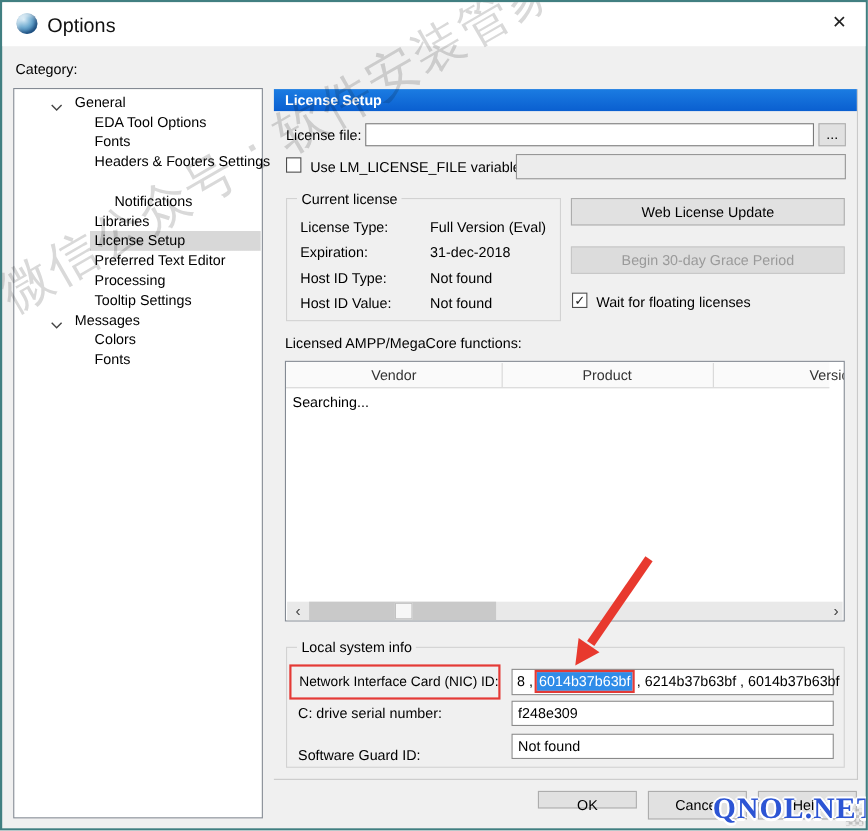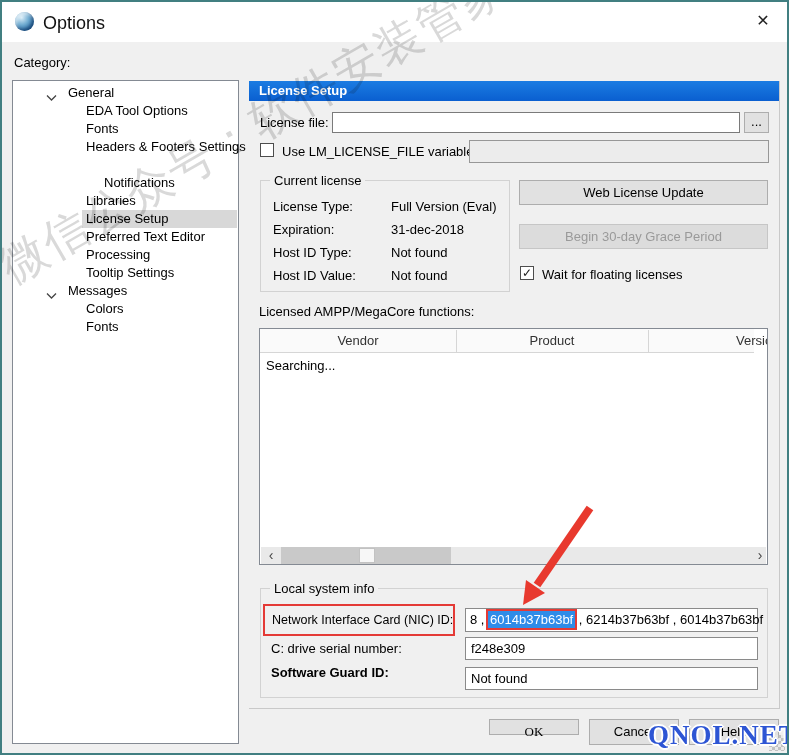--- a/index.html
+++ b/index.html
@@ -178,25 +178,25 @@
     <span class="group-title">Local system info</span>
 
     <div class="abs red-box annot" style="left:2px;top:15px;width:192px;height:32px;line-height:28px;padding-left:7px;font-size:12.5px;white-space:nowrap;">
       <span>Network Interface Card (NIC) ID:</span>
     </div>
     <div class="abs input" style="left:204px;top:19px;width:293px;height:24px;line-height:22px;padding-left:4px;white-space:nowrap;border-color:#8a8a8a;"><span>8 , </span><span class="sel-text annot">6014b37b63bf</span><span> , 6214b37b63bf , 6014b37b63bf</span></div>
 
     <span class="field-label" style="top:52px;">C: drive serial number:</span>
     <div class="abs input" style="left:204px;top:48px;width:293px;height:23px;line-height:21px;border-color:#8a8a8a;">f248e309</div>
 
-    <span class="field-label" style="top:76px;font-weight:bold;">Software Guard ID:</span>
+    <span class="field-label" style="top:90px;">Software Guard ID:</span>
     <div class="abs input" style="left:204px;top:78px;width:293px;height:23px;line-height:21px;border-color:#8a8a8a;">Not found</div>
   </div>
 
-  <div class="abs btn" style="left:487px;top:717px;width:90px;height:16px;line-height:24px;font-family:Liberation Serif, serif;">OK</div>
+  <div class="abs btn" style="left:487px;top:717px;width:90px;height:16px;line-height:24px;">OK</div>
   <div class="abs btn" style="left:587px;top:717px;width:90px;height:26px;line-height:24px;">Cancel</div>
   <div class="abs btn" style="left:687px;top:717px;width:90px;height:26px;line-height:24px;">Help</div>
 
   <svg class="abs annot" width="789" height="755" style="left:0;top:0;pointer-events:none;">
     <line x1="588" y1="506" x2="535" y2="583" stroke="#e8392e" stroke-width="8"></line>
     <polygon points="521,603 524,578 543,591" fill="#e8392e"></polygon>
   </svg>
   <div class="wm-diag">微信公众号：软件安装管家</div>
   <div class="wm-site">QNOL.NET</div>
   <div class="wm-pix"></div>

